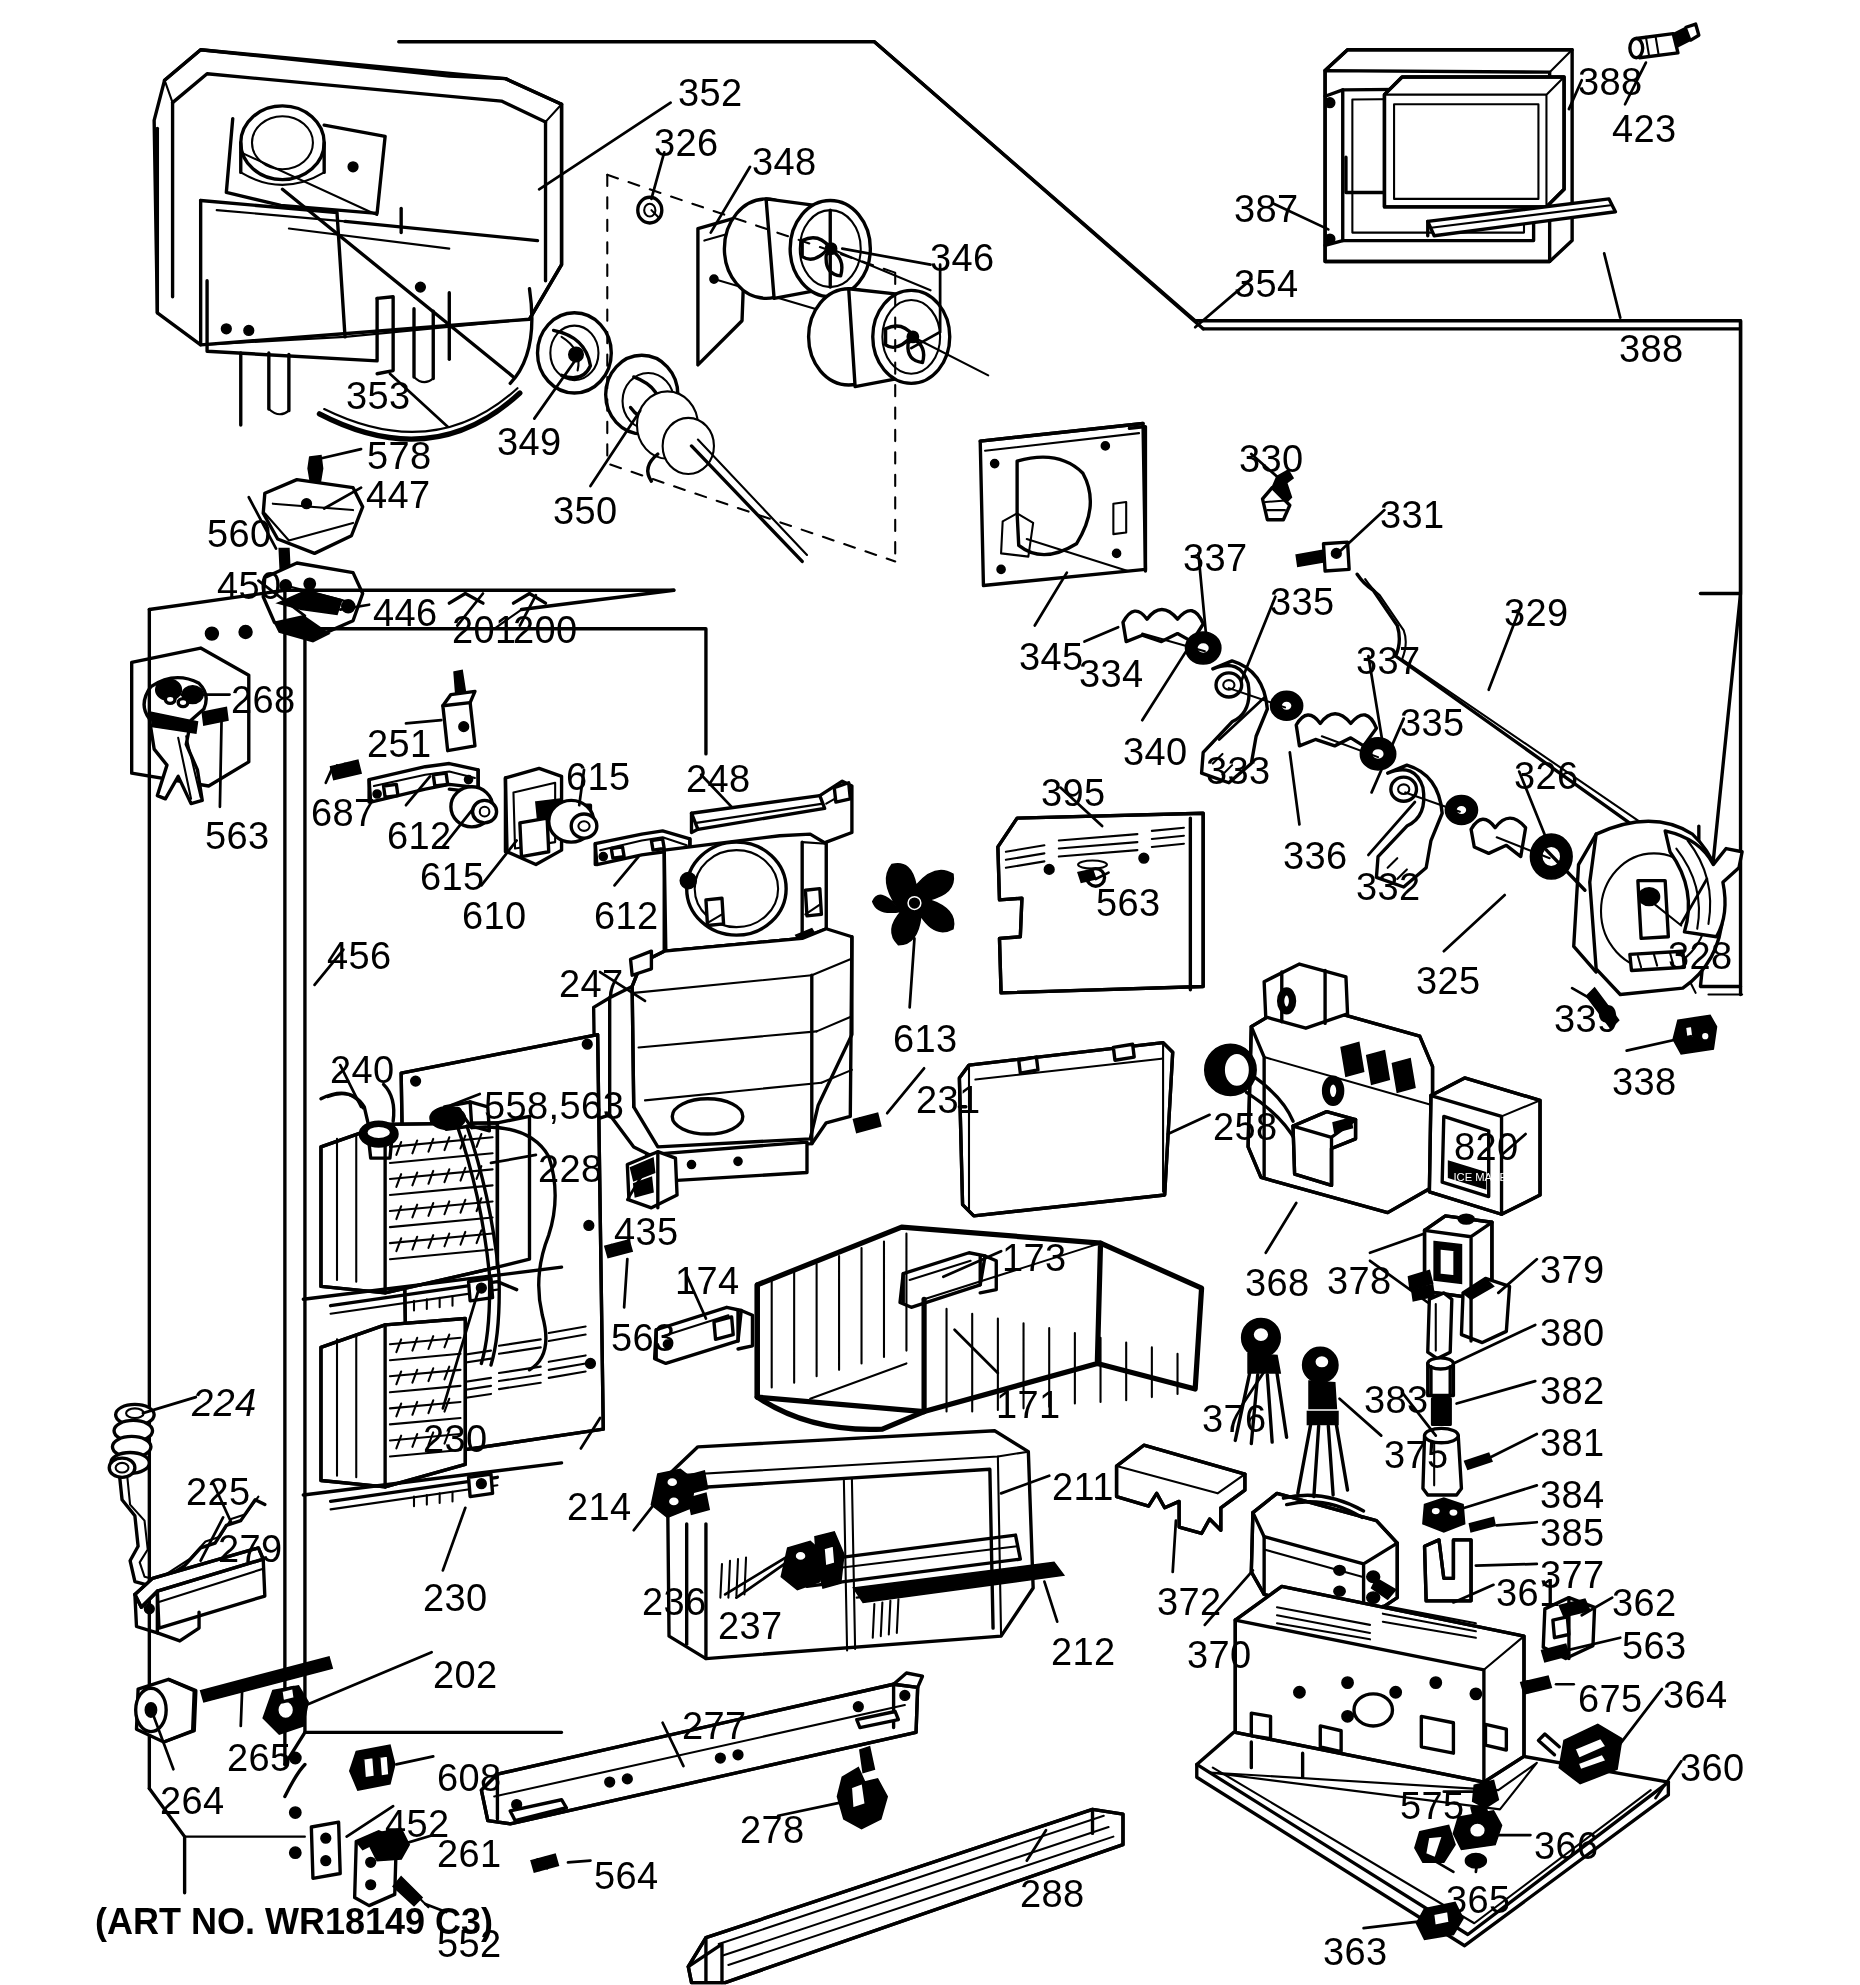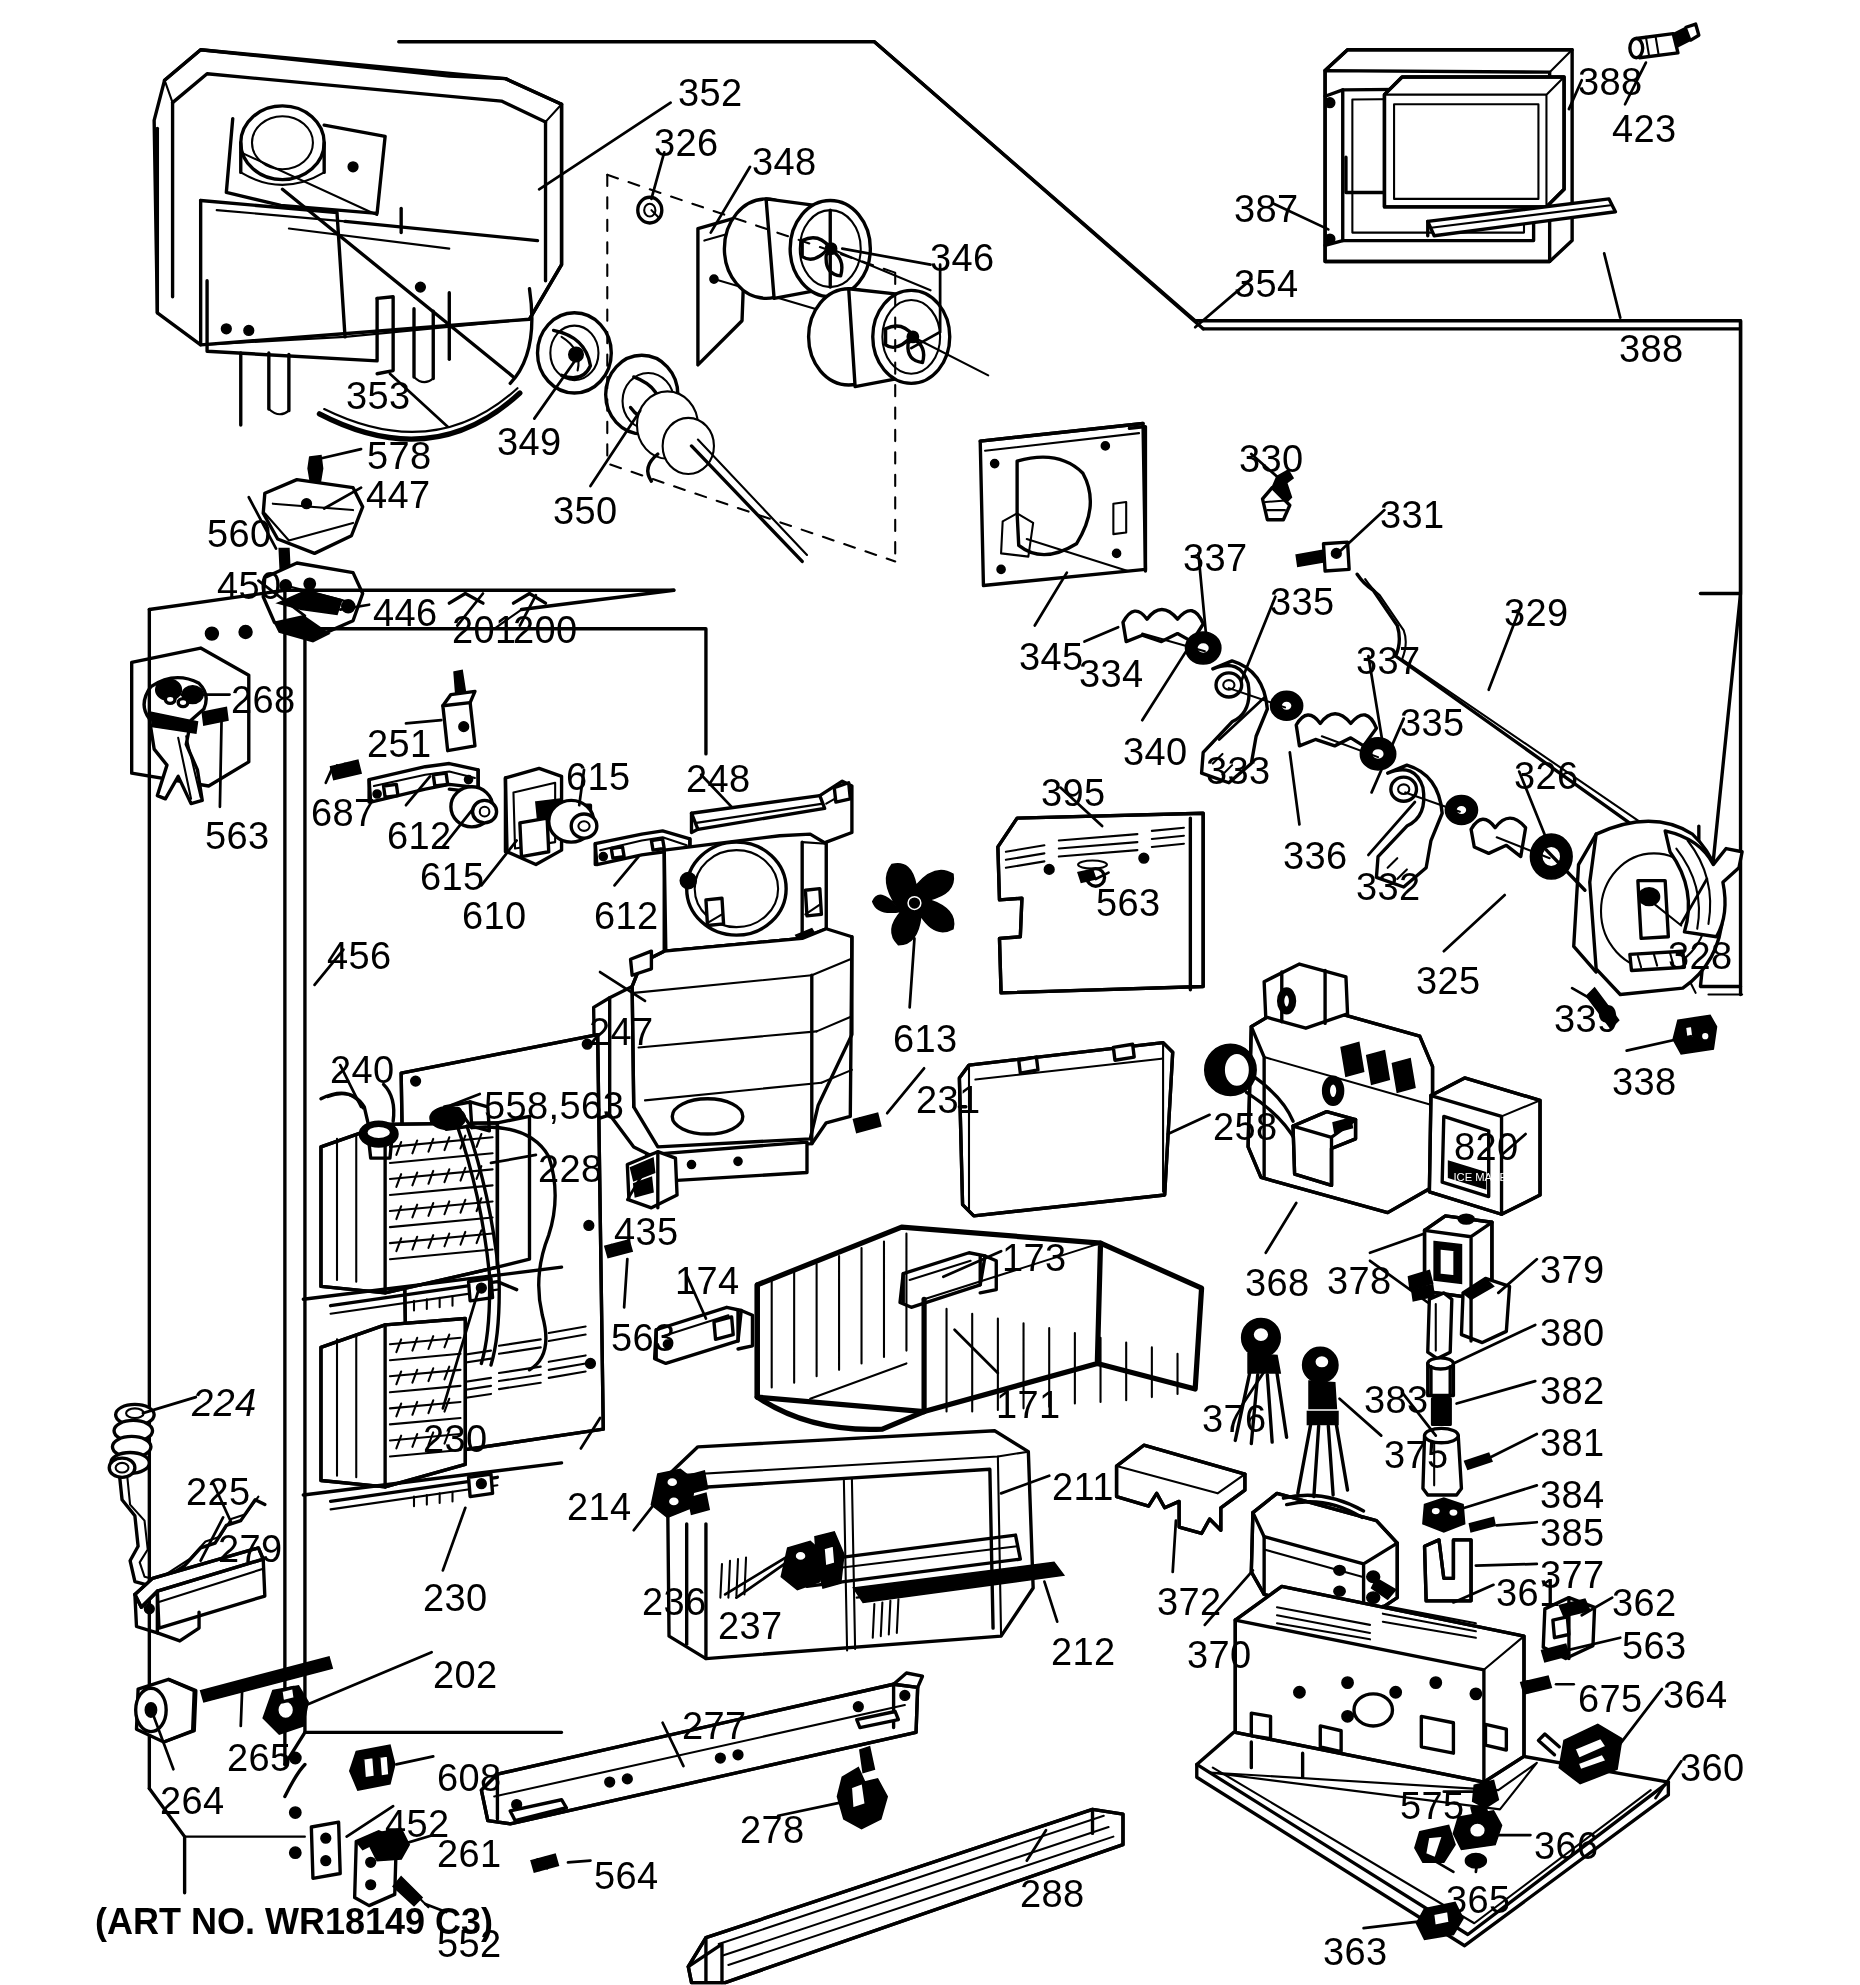--- a/index.html
+++ b/index.html
@@ -1212,21 +1212,21 @@
       <div class="callout" style="left: 367px; top: 725px;">251</div>
       <div class="callout" style="left: 205px; top: 817px;">563</div>
       <div class="callout" style="left: 311px; top: 794px;">687</div>
       <div class="callout" style="left: 387px; top: 817px;">612</div>
       <div class="callout" style="left: 420px; top: 858px;">615</div>
       <div class="callout" style="left: 462px; top: 897px;">610</div>
       <div class="callout" style="left: 566px; top: 758px;">615</div>
       <div class="callout" style="left: 594px; top: 897px;">612</div>
       <div class="callout" style="left: 686px; top: 760px;">248</div>
       <div class="callout" style="left: 327px; top: 937px;">456</div>
-      <div class="callout" style="left: 589px; top: 965px; margin-top: 48px;">247</div>
+      <div class="callout" style="left: 559px; top: 965px;">247</div>
       <div class="callout" style="left: 893px; top: 1020px;">613</div>
       <div class="callout" style="left: 916px; top: 1081px;">231</div>
       <div class="callout" style="left: 330px; top: 1051px;">240</div>
       <div class="callout" style="left: 484px; top: 1087px;">558,563</div>
       <div class="callout" style="left: 538px; top: 1150px;">228</div>
       <div class="callout" style="left: 614px; top: 1213px;">435</div>
       <div class="callout" style="left: 611px; top: 1319px;">563</div>
       <div class="callout" style="left: 675px; top: 1262px;">174</div>
       <div class="callout" style="left: 1002px; top: 1239px;">173</div>
       <div class="callout" style="left: 996px; top: 1386px;">171</div>

